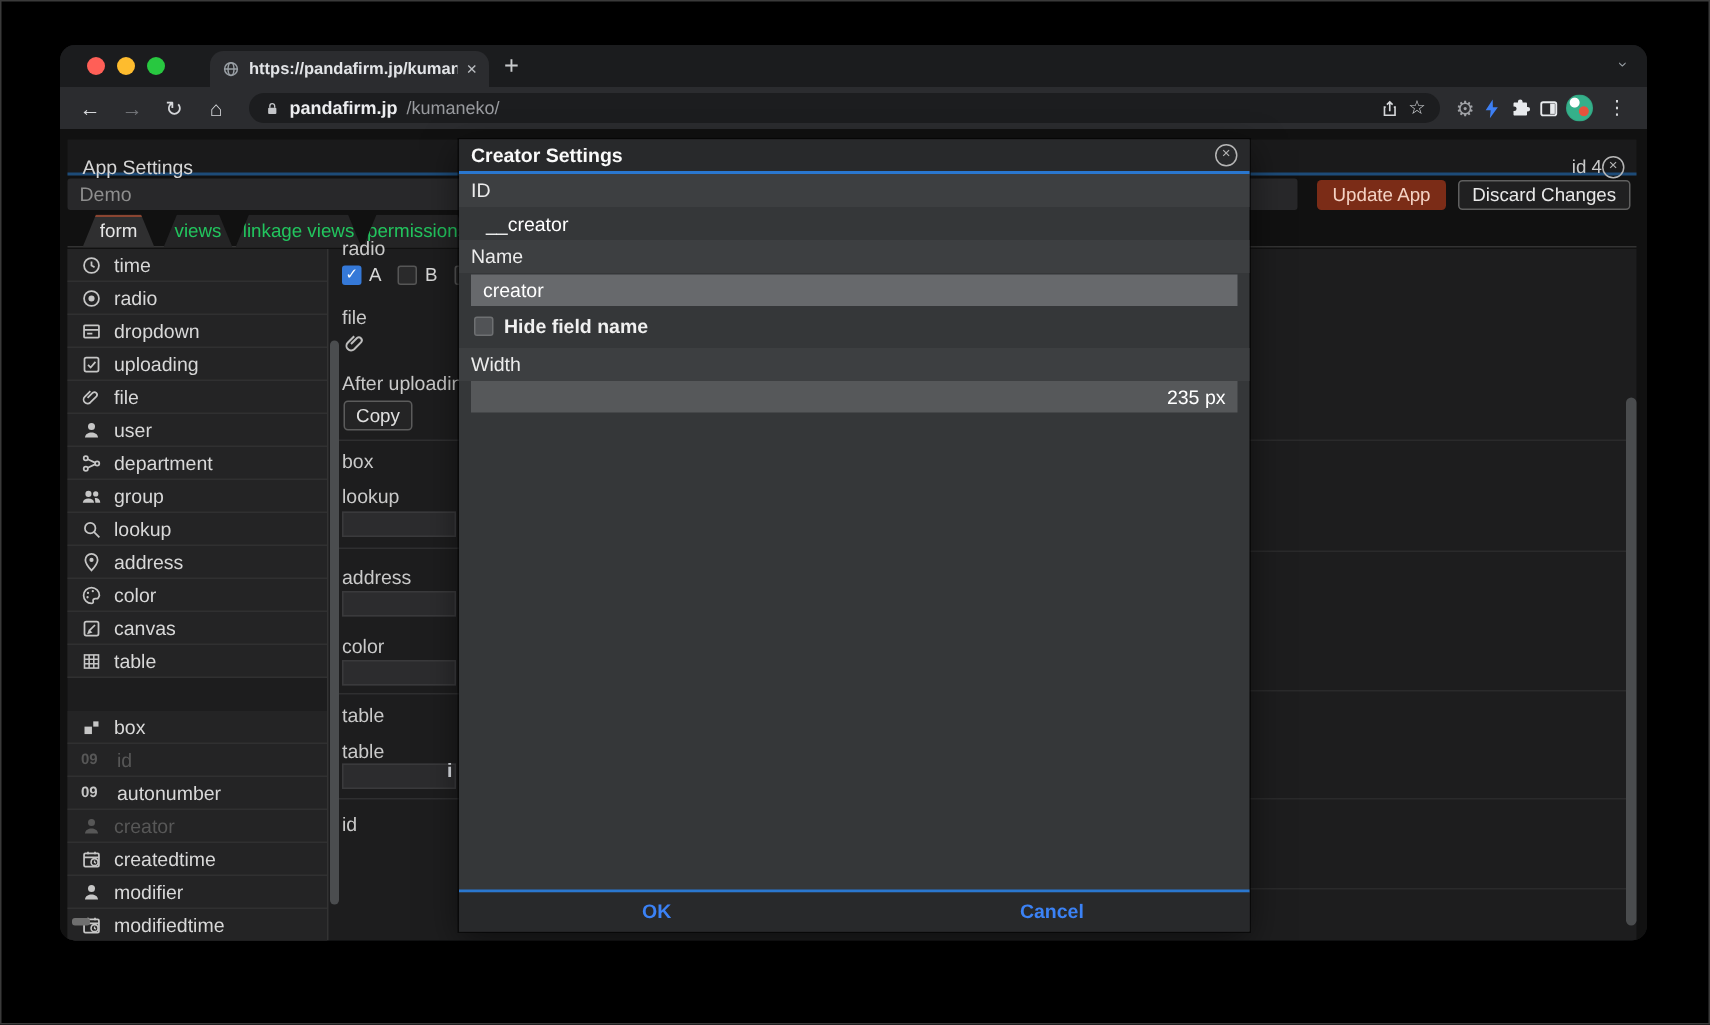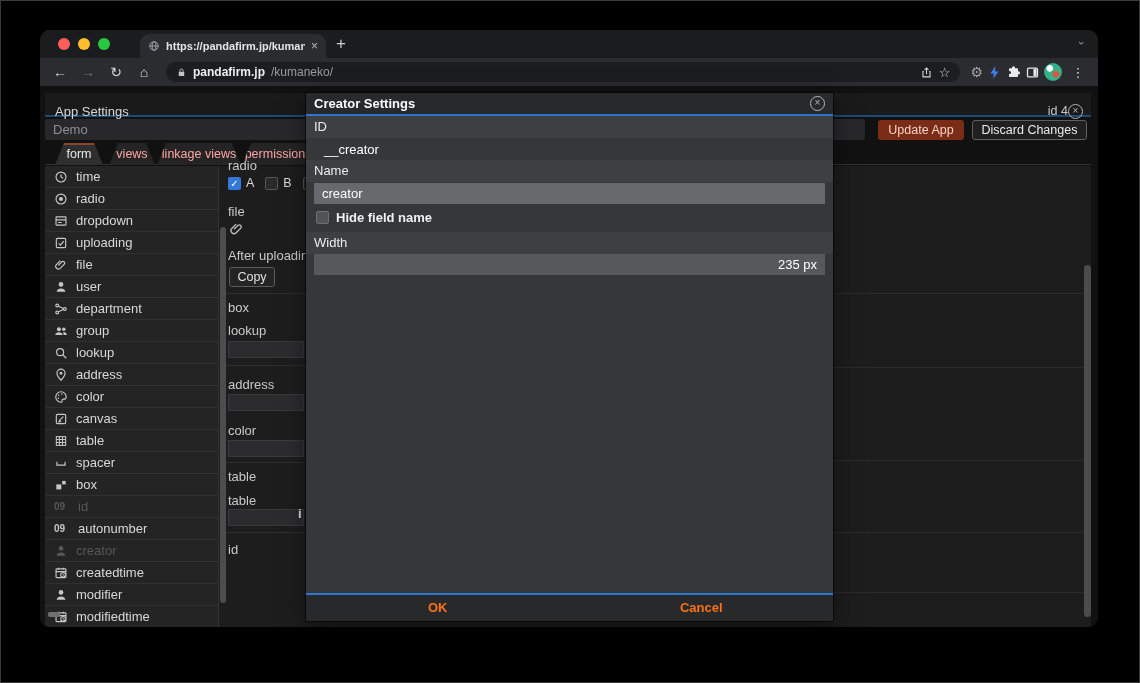--- a/index.html
+++ b/index.html
@@ -59,21 +59,21 @@
     color:#8e8e8e; font-size:13px; line-height:21px; padding-left:8px; border-radius:2px; }
   .btn-update { position:absolute; left:838px; top:34px; width:86px; height:20px; background:#7b2c17;
     color:#f4d2c4; font-size:12.5px; line-height:20px; text-align:center; border-radius:3px; }
   .btn-discard { position:absolute; left:932px; top:34px; width:115px; height:20px; background:#202021;
     border:1px solid #5f5f5f; color:#e9e9e9; font-size:12.5px; line-height:18px; text-align:center;
     border-radius:3px; }
 
   .tabs-row { position:absolute; left:5px; top:57px; width:1046px; height:22px;
     border-bottom:1px solid #333; }
   .tab-trap { position:absolute; top:0; height:22px; clip-path:polygon(9px 0, calc(100% - 9px) 0, 100% 100%, 0 100%);
-    background:#242425; color:#fca5a5; font-size:12.5px; display:flex; align-items:center;
+    background:#242425; color:#22c55e; font-size:12.5px; display:flex; align-items:center;
     justify-content:center; }
   .tab-trap.active { background:linear-gradient(#8a4531 0, #8a4531 2px, #2f2f30 2px); color:#e6e6e6; }
 
   .main-bg { position:absolute; left:5px; top:80px; width:1046px; height:461px; background:#1d1d1e; }
 
   
   .sb-item { position:absolute; left:5px; width:173px; height:22px; background:#242425;
     border-bottom:1px solid #303031; display:flex; align-items:center; gap:8px; padding-left:9px;
     color:#d8d8d8; font-size:13px; }
   .sb-item .ic { width:14px; height:14px; color:#c6c6c6; flex:0 0 14px; }
@@ -118,21 +118,21 @@
   .m-val { position:absolute; left:18px; color:#ffffff; font-size:13px; }
   .m-input { position:absolute; left:8px; width:511px; height:21px; font-size:13px; line-height:21px;
     color:#fff; padding:0 8px; }
   .m-chkrow { position:absolute; left:10px; top:117px; display:flex; align-items:center; gap:7px;
     font-size:13px; color:#f0f0f0; font-weight:bold; }
   .m-chk { width:13px; height:13px; background:#515356; border:1px solid #6e7072; border-radius:2px; }
   .m-blue-bottom { position:absolute; left:0; top:500px; width:100%; height:2px; background:#2a77cf; }
   .m-footer { position:absolute; left:0; top:502px; width:100%; height:26px; background:#28292b;
     display:flex; }
   .m-footer .half { flex:1; text-align:center; line-height:26px; font-size:13px; font-weight:bold;
-    color:#f97316; }
+    color:#3b82f6; }
 </style>
 </head>
 <body>
 
 <svg width="0" height="0" style="position:absolute">
   <defs>
     <symbol id="i-clock" viewBox="0 0 24 24">
         <g fill="none" stroke="currentColor" stroke-width="2">
           <circle cx="12" cy="12" r="8.5"></circle>
           <path d="M12 7.5V12l3.5 2"></path>
@@ -392,26 +392,20 @@
         <svg class="ic">
           <use href="#i-pencil"></use>
         </svg>
         <span>canvas</span>
       </div>
     <div class="sb-item" style="top:344px">
         <svg class="ic">
           <use href="#i-grid"></use>
         </svg>
         <span>table</span>
-      </div>
-    <div class="sb-item" style="top:366px">
-        <svg class="ic">
-          <use href="#i-spacer"></use>
-        </svg>
-        <span>spacer</span>
       </div>
     <div class="sb-item" style="top:388px">
         <svg class="ic">
           <use href="#i-boxes"></use>
         </svg>
         <span>box</span>
       </div>
     <div class="sb-item disabled" style="top:410px">
         <span class="num">09</span>
         <span>id</span>

